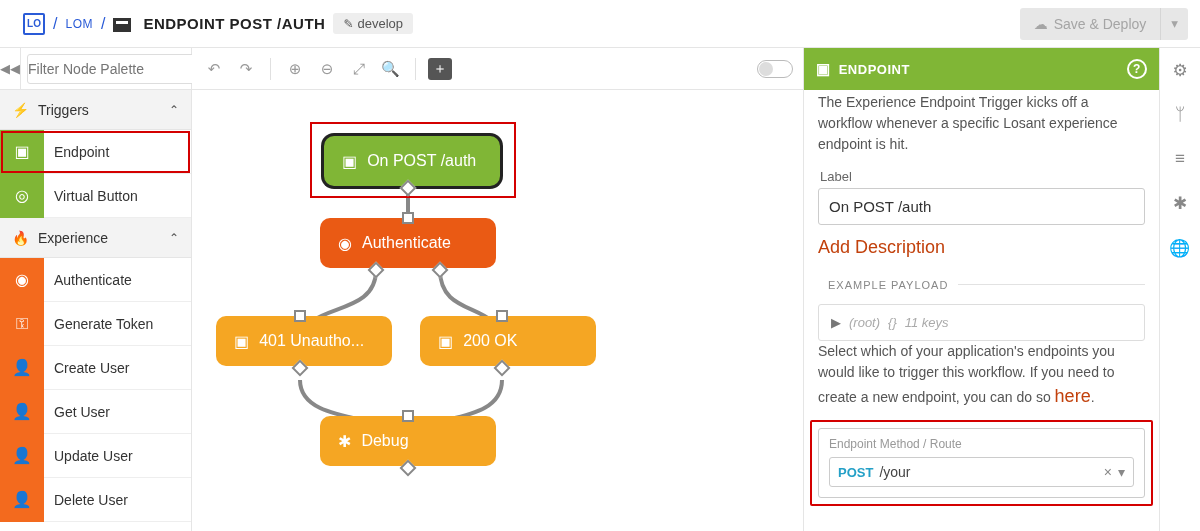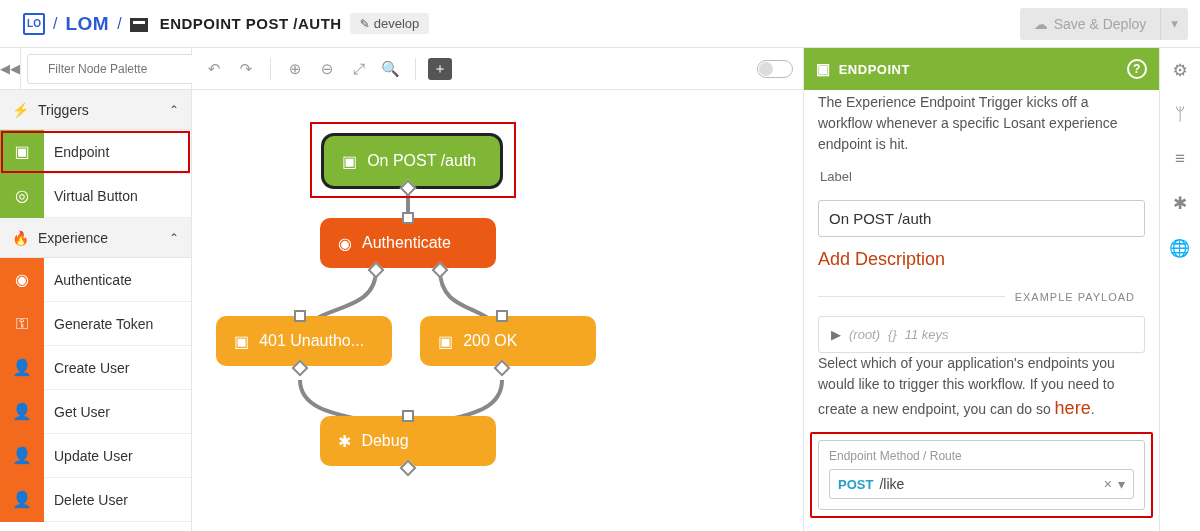--- a/index.html
+++ b/index.html
@@ -2,39 +2,39 @@
 <html><head>
 <meta charset="utf-8">
 <style>
   * { box-sizing: border-box; margin: 0; padding: 0; font-family: -apple-system, BlinkMacSystemFont, "Segoe UI", Arial, sans-serif; }
   body { width: 1200px; height: 531px; overflow: hidden; background: #fff; color: #333; font-size: 14px; }
 
   
   .topbar { height: 48px; border-bottom: 1px solid #e5e5e5; display: flex; align-items: center; padding: 0 12px; gap: 8px; }
   .logo { width: 22px; height: 22px; border: 2px solid #2a5bd7; display: flex; align-items: center; justify-content: center; font-size: 10px; font-weight: 700; color: #2a5bd7; border-radius: 2px; margin-left: 11px; }
   .crumb-sep { color: #2a5bd7; font-weight: 400; font-size: 16px; }
-  .crumb-link { color: #2a5bd7; font-weight: 700; font-size: 19px; letter-spacing: 0.5px; }
+  .crumb-link { color: #2a5bd7; font-weight: 400; font-size: 12px; letter-spacing: 0.5px; }
   .crumb-icon { width: 18px; height: 14px; background: #333; border: 1px solid #333; display: inline-block; position: relative; margin-right: 4px; top: 1px; }
   .crumb-icon::before { content: ""; position: absolute; top: 2px; left: 2px; right: 2px; height: 3px; background: #fff; }
   .crumb-title { font-weight: 800; font-size: 15px; letter-spacing: 0.5px; color: #222; }
   .branch-pill { background: #eee; color: #555; padding: 3px 10px; border-radius: 3px; font-size: 13px; display: flex; align-items: center; gap: 4px; }
   .branch-pill::before { content: "✎"; font-size: 12px; }
   .top-spacer { flex: 1; }
   .save-deploy-wrap { display: flex; }
   .save-deploy { background: #e7e7e7; color: #a5a5a5; border: none; padding: 8px 14px; border-radius: 3px 0 0 3px; font-size: 14px; display: flex; align-items: center; gap: 6px; }
   .save-deploy-caret { background: #e7e7e7; color: #a5a5a5; border: none; border-left: 1px solid #d5d5d5; padding: 8px 10px; border-radius: 0 3px 3px 0; }
 
   
   .main { display: flex; height: calc(531px - 48px); }
 
   
   .sidebar { width: 192px; border-right: 1px solid #e5e5e5; display: flex; flex-direction: column; background: #fff; }
   .sidebar-top { display: flex; align-items: center; border-bottom: 1px solid #e5e5e5; height: 42px; }
   .collapse-btn { width: 42px; height: 42px; display: flex; align-items: center; justify-content: center; color: #888; border-right: 1px solid #e5e5e5; font-size: 13px; cursor: pointer; }
-  .filter-input { flex: 1; height: 30px; margin: 0 6px; border: 1px solid #ddd; border-radius: 3px; padding: 0 20px; font-size: 12px; color: #444; }
+  .filter-input { flex: 1; height: 30px; margin: 0 6px; border: 1px solid #ddd; border-radius: 3px; padding: 0 0; font-size: 14px; color: #444; }
   .group-head { display: flex; align-items: center; padding: 0 12px; height: 40px; background: #f3f3f3; border-bottom: 1px solid #e5e5e5; cursor: pointer; }
   .group-head .gh-icon { width: 18px; margin-right: 8px; color: #333; font-size: 14px; }
   .group-head .gh-label { flex: 1; color: #333; }
   .group-head .gh-chev { color: #555; font-size: 12px; }
   .node-row { display: flex; align-items: center; height: 44px; border-bottom: 1px solid #eee; cursor: grab; }
   .node-row .nr-icon { width: 44px; height: 44px; display: flex; align-items: center; justify-content: center; color: #fff; font-size: 16px; }
   .node-row .nr-label { padding-left: 10px; color: #333; flex: 1; }
   .node-row.sel-outline { outline: 2px solid #d40000; outline-offset: -3px; }
   .ic-green { background: #80b636; }
   .ic-orange { background: #f36a1e; }
@@ -67,24 +67,24 @@
   .port.sq { }
 
   
   .props { width: 356px; display: flex; flex-direction: column; border-right: 1px solid #e5e5e5; }
   .props-head { background: #80b636; color: #fff; height: 42px; display: flex; align-items: center; padding: 0 12px; font-weight: 700; letter-spacing: 0.5px; font-size: 13px; }
   .props-head .ph-icon { margin-right: 8px; font-size: 15px; }
   .props-head .ph-spacer { flex: 1; }
   .props-head .ph-help { width: 20px; height: 20px; border: 2px solid #fff; border-radius: 50%; display: flex; align-items: center; justify-content: center; font-size: 12px; }
   .props-body { padding: 2px 14px 0 14px; overflow: auto; flex: 1; color: #555; font-size: 14px; }
   .props-desc { line-height: 1.5; margin-bottom: 14px; color: #555; }
-  .field-label { font-size: 13px; color: #666; margin-bottom: 16px; margin-left: 2px; }
+  .field-label { font-size: 13px; color: #666; margin-bottom: 4px; margin-left: 2px; }
   .text-input { width: 100%; border: 1px solid #ccc; border-radius: 3px; padding: 9px 10px; font-size: 15px; color: #333; margin-bottom: 12px; }
   .link { color: #c2410c; cursor: pointer; font-size: 18px; }
-  .section-div { position: relative; text-align: right; margin: 18px 0 12px; }
+  .section-div { position: relative; text-align: left; margin: 18px 0 12px; }
   .section-div::before { content: ""; position: absolute; top: 50%; left: 0; right: 0; border-top: 1px solid #e2e2e2; }
   .section-div span { position: relative; background: #fff; padding: 0 10px; font-size: 11px; letter-spacing: 1px; color: #888; }
   .payload-box { border: 1px solid #ddd; border-radius: 3px; padding: 10px 12px; color: #aaa; font-family: ui-monospace, Menlo, monospace; font-style: italic; font-size: 13px; display: flex; align-items: center; gap: 8px; }
   .choose-desc { font-size: 14px; color: #555; line-height: 1.5; margin-bottom: 10px; }
   .endpoint-box { border: 1px solid #ccc; border-radius: 3px; padding: 8px 10px 10px; }
   .endpoint-box .eb-label { font-size: 12px; color: #999; margin-bottom: 6px; }
   .endpoint-select { display: flex; align-items: center; border: 1px solid #ccc; border-radius: 3px; padding: 6px 8px; gap: 6px; }
   .endpoint-select .method { color: #24a0c7; font-weight: 600; font-size: 13px; }
   .endpoint-select .route { color: #444; font-size: 14px; flex: 1; }
   .endpoint-select .clr { color: #888; cursor: pointer; }
@@ -259,21 +259,21 @@
 
       <div class="choose-desc">
         <span>Select which of your application's endpoints you would like to trigger this workflow. If you need to create a new endpoint, you can do so </span><span class="link">here</span><span>.</span>
       </div>
 
       <div class="endpoint-hl">
         <div class="endpoint-box">
           <div class="eb-label">Endpoint Method / Route</div>
           <div class="endpoint-select">
             <span class="method">POST</span>
-            <span class="route">/like</span>
+            <span class="route">/your</span>
             <span class="clr">×</span>
             <span class="dd">▾</span>
           </div>
         </div>
       </div>
     </div>
   </div>
 
   <div class="iconrail">
     <div class="ir">⚙</div>

